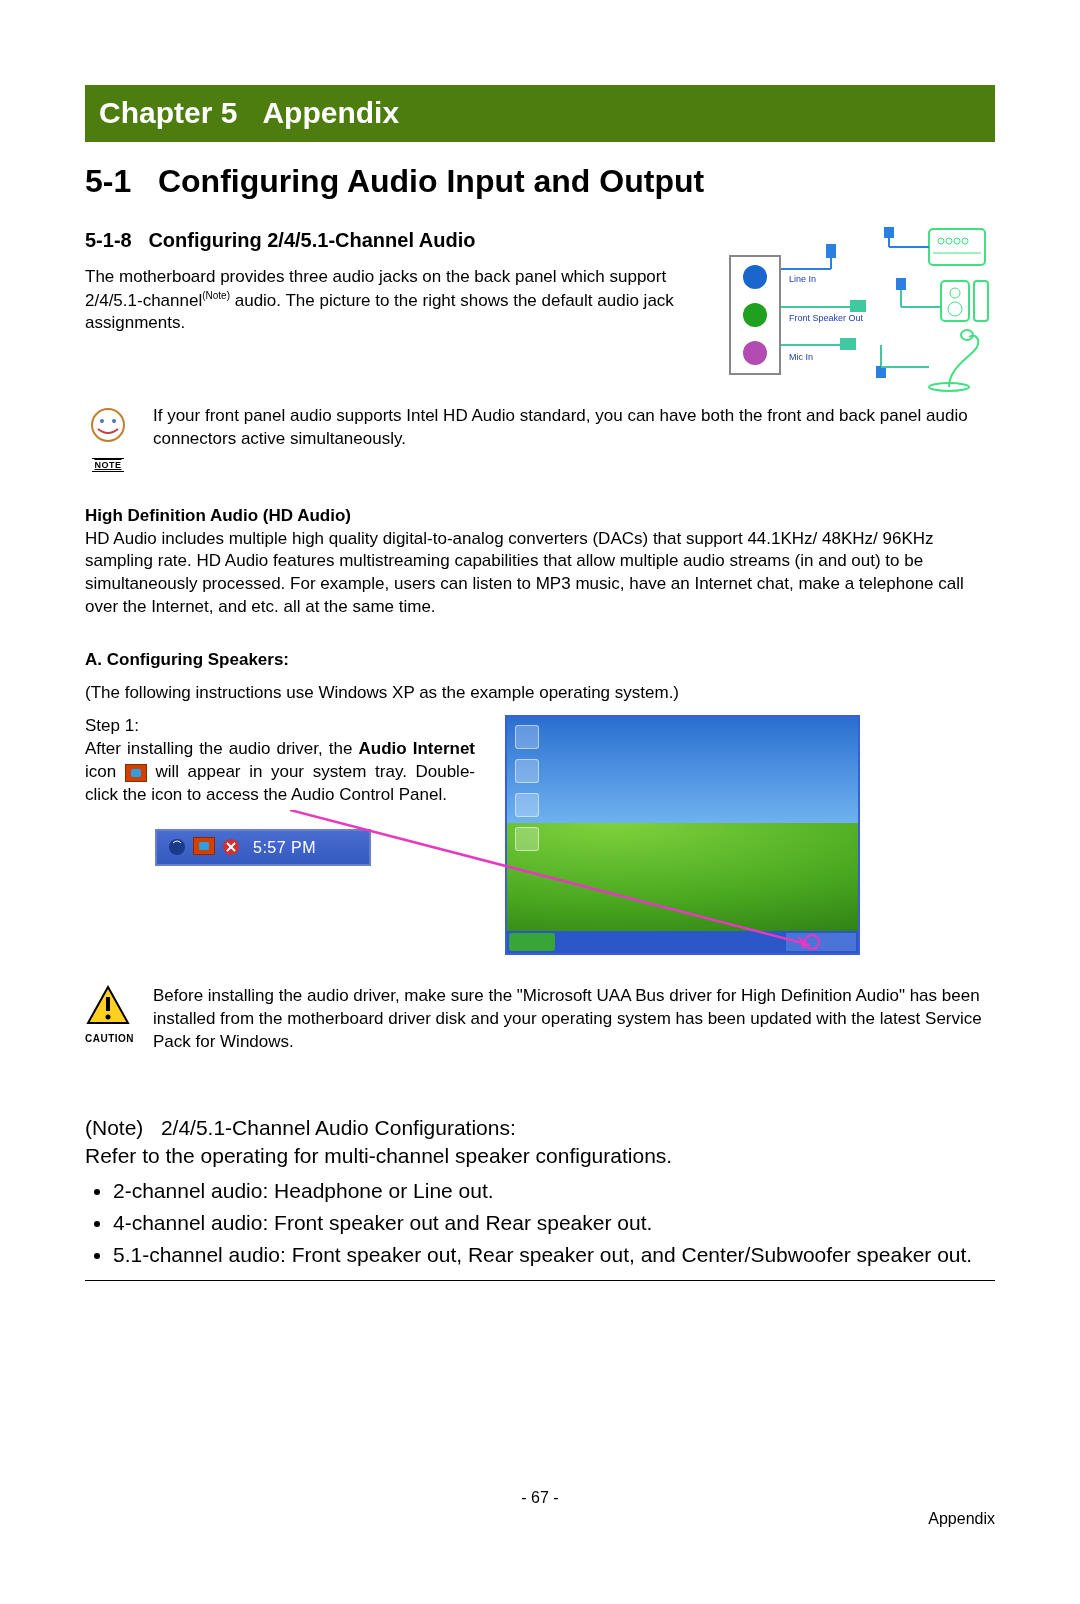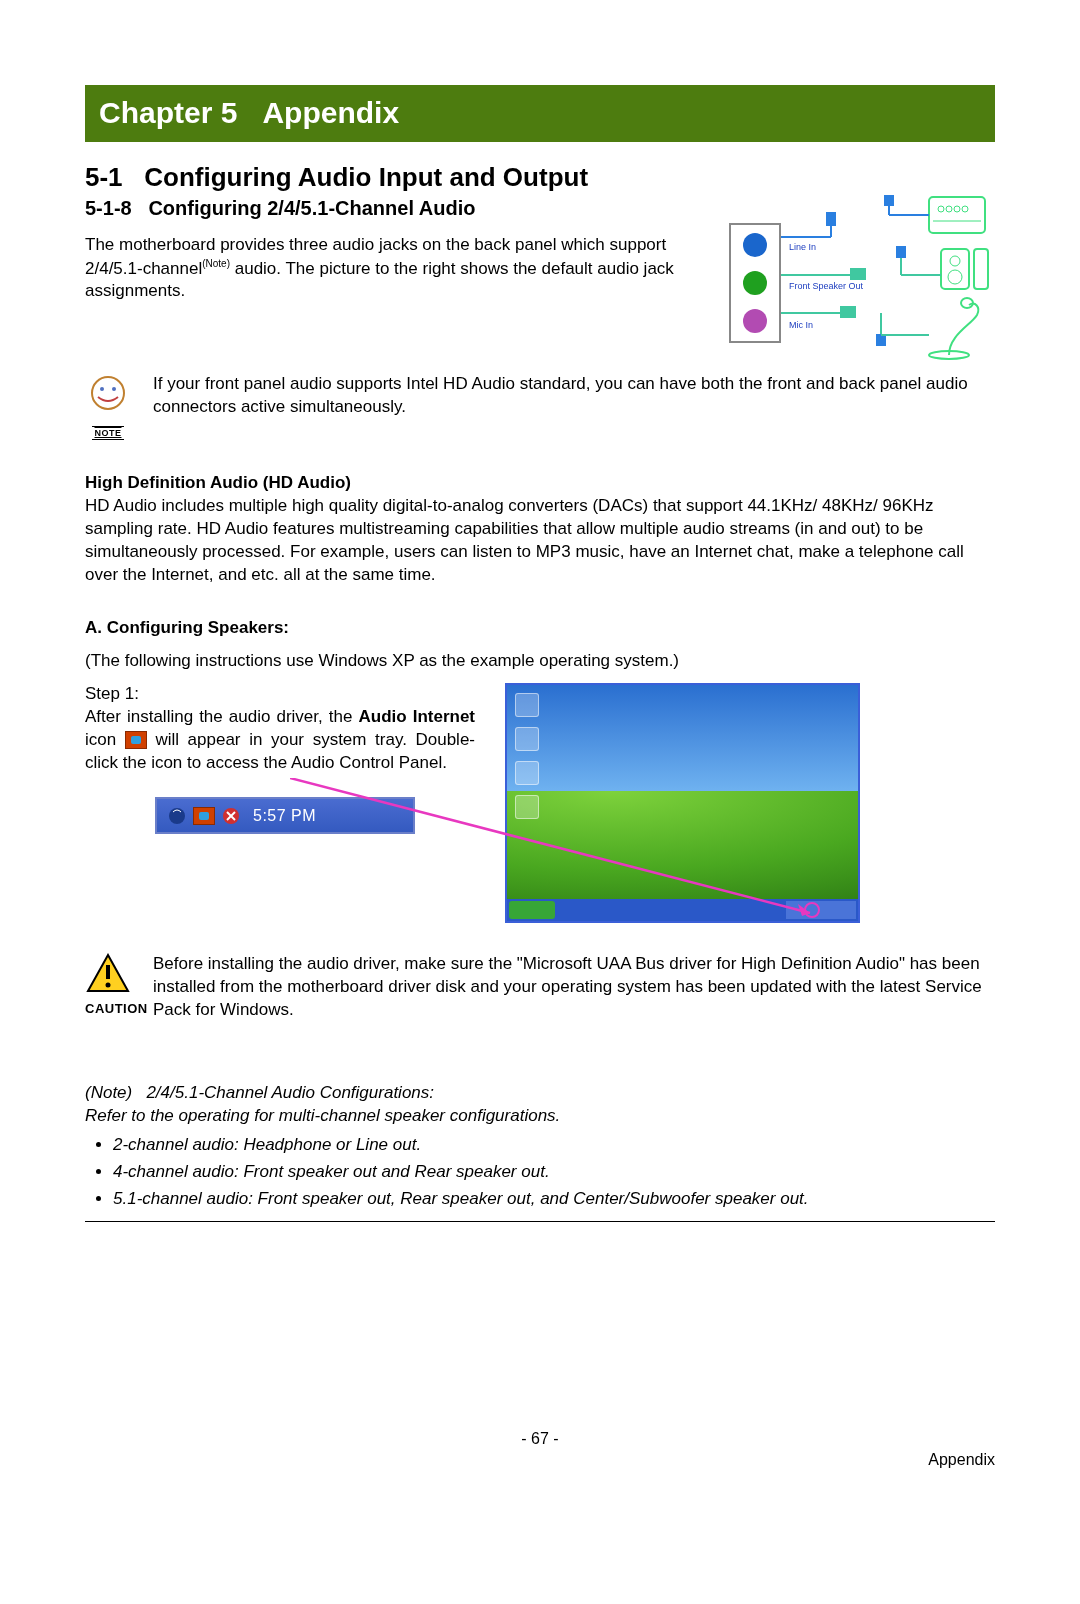--- a/index.html
+++ b/index.html
@@ -15,22 +15,23 @@
   }
   .chapter-bar {
     background: #4d7c0f;
     color: #fff;
     font-size: 30px;
     font-weight: bold;
     padding: 8px 14px;
     margin-bottom: 18px;
   }
   .h1 {
-    font-size: 26px;
+    font-size: 32px;
     font-weight: bold;
+    margin-bottom: 24px;
   }
   .h2 {
     font-size: 20px;
     font-weight: bold;
     margin-bottom: 12px;
   }
   .intro-row { display: flex; gap: 20px; margin-bottom: 30px; }
   .intro-text { flex: 1; }
   .jack-figure { width: 270px; position: relative; }
   .jack-box {
@@ -58,21 +59,21 @@
     line-height: 1;
   }
   .jack-labels div { margin-top: 30px; }
   .jack-labels div:nth-child(1){ margin-top: 8px; }
   .cable-svg { position: absolute; left:56px; top:0; width:210px; height:165px; }
 
   .note-row { display: flex; gap: 22px; align-items: flex-start; margin-bottom: 30px; }
   .note-icon { width: 46px; flex: 0 0 46px; text-align:center; }
   .note-icon svg { width: 40px; height: 40px; }
   .note-label { font-size: 9px; font-weight: bold; letter-spacing: 0.5px; text-decoration: underline overline; border-bottom:1px solid #000; border-top:1px solid #000; padding:0 2px; display:inline-block; margin-top:2px;}
-  .caution-label { font-size: 13px; font-weight: bold; letter-spacing: 0.5px; }
+  .caution-label { font-size: 10px; font-weight: bold; letter-spacing: 0.5px; }
 
   .para { margin-bottom: 10px; }
   .bold { font-weight: bold; }
   .sub-h { font-weight: bold; margin-top: 30px; margin-bottom: 10px; }
 
   .step-row { display: flex; gap: 30px; margin-top: 10px; }
   .step-left { flex: 0 0 390px; }
   .step-right { flex: 1; position: relative; }
 
   .am-icon {
@@ -88,28 +89,28 @@
     position: absolute;
     left: 5px; top: 4px;
     width: 10px; height: 8px;
     background: #2da0e0;
     border-radius: 2px;
   }
 
   .systray {
     margin-top: 22px;
     margin-left: 70px;
-    width: 260px;
+    width: 216px;
     border: 2px solid #6a7fc9;
     background: linear-gradient(#4a6cd0,#345ac0);
     color: #fff;
     font-size: 16px;
     padding: 6px 10px;
     display: flex;
-    align-items: center;
+    align-items: flex-start;
     gap: 6px;
   }
   .tray-icon { width:20px; height:20px; display:inline-block; }
   .tray-time { margin-left: 6px; letter-spacing: 0.5px; }
 
   .desktop {
     width: 355px;
     height: 240px;
     border: 2px solid #3a5fd8;
     position: relative;
@@ -132,21 +133,21 @@
   .arrow-line {
     position:absolute;
     left:-215px; top:95px;
     width:540px; height:150px;
     pointer-events:none;
   }
 
   .caution-row { display:flex; gap:22px; align-items:flex-start; margin-top:30px; margin-bottom:40px; }
   .caution-icon svg { width:44px; height:40px; }
 
-  .notes-block { margin-top: 60px; font-size: 17px; font-style: italic; }
+  .notes-block { margin-top: 60px; font-size: 21px; }
   .bullets { list-style: disc; padding-left: 28px; margin-top: 6px; }
   .bullets li { margin-bottom: 4px; }
 
   hr.foot-rule { margin-top: 10px; border:none; border-top:1px solid #000; }
   .footer { display:flex; font-size: 16px; margin-top: 6px; flex-direction: column; }
   .footer .pg { flex:1; text-align:center; }
   .footer .sec { text-align:right; }
   sup { font-size: 10px; }
 </style>
 </head>

